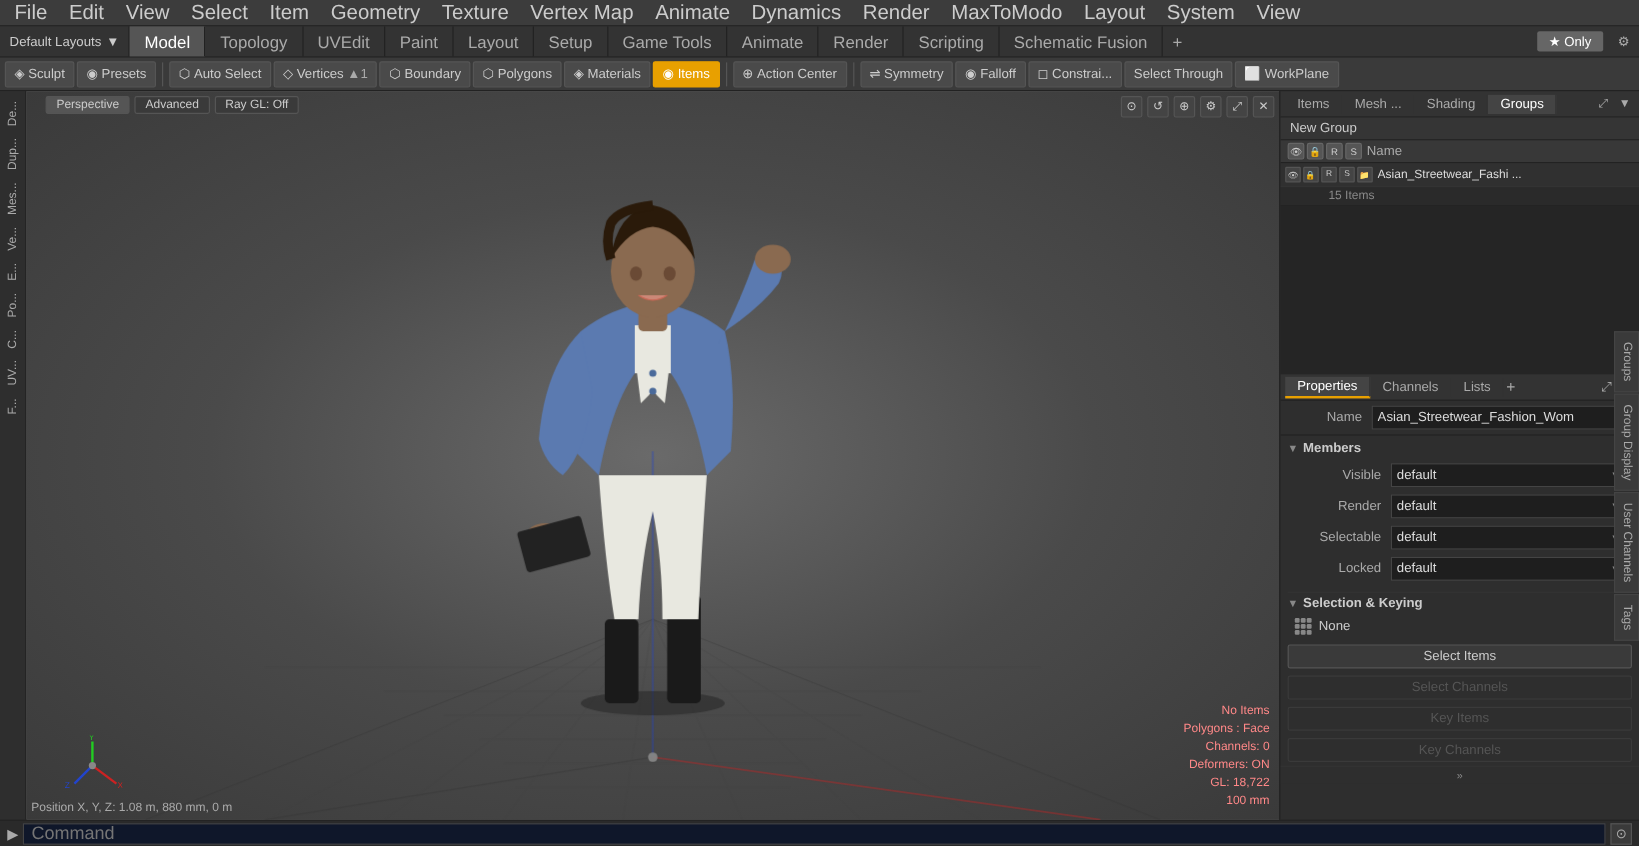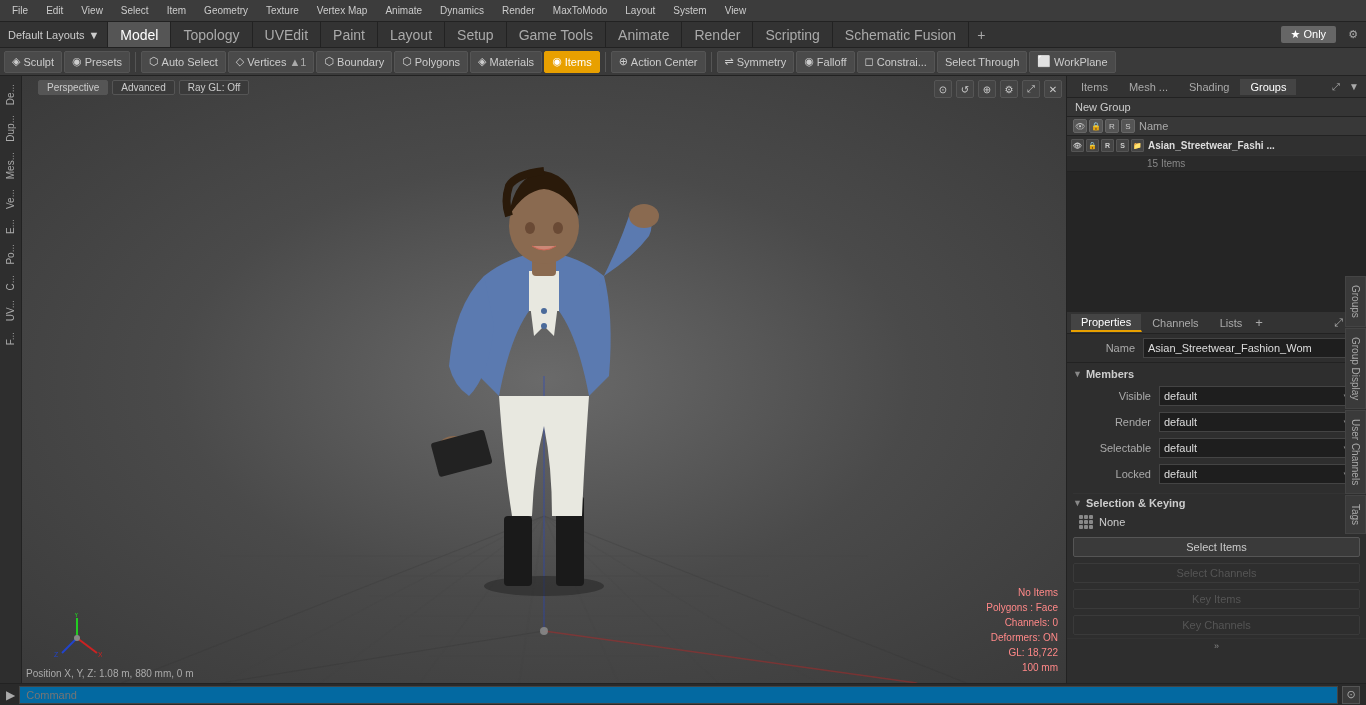--- a/index.html
+++ b/index.html
@@ -1,20 +1,20 @@
 <!DOCTYPE html>
 <html><head>
   <meta charset="utf-8">
   <style>
     * { margin: 0; padding: 0; box-sizing: border-box; }
     body { width: 1366px; height: 705px; overflow: hidden; background: #2a2a2a; font-family: 'Segoe UI', Arial, sans-serif; font-size: 11px; color: #ccc; user-select: none; }
 
     
     #menu-bar { display: flex; align-items: center; height: 22px; background: #3c3c3c; border-bottom: 1px solid #222; padding: 0 4px; gap: 2px; }
-    .menu-item { padding: 2px 8px; cursor: pointer; color: #ccc; font-size: 10px; }
+    .menu-item { padding: 2px 8px; cursor: pointer; color: #ccc; font-size: 17px; }
 
     
     #layout-bar { display: flex; align-items: center; height: 26px; background: #333; border-bottom: 1px solid #222; }
     #layout-selector { display: flex; align-items: center; padding: 0 8px; gap: 4px; color: #ccc; font-size: 11px; cursor: pointer; border-right: 1px solid #222; height: 100%; }
     #layout-tabs { display: flex; align-items: center; flex: 1; height: 100%; }
     .layout-tab { padding: 0 12px; height: 100%; display: flex; align-items: center; font-size: 14px; color: #aaa; cursor: pointer; border-right: 1px solid #222; }
     .layout-tab.active { background: #555; color: #fff; }
     #add-tab-btn { padding: 0 8px; height: 100%; display: flex; align-items: center; color: #aaa; cursor: pointer; font-size: 14px; }
     #only-badge { margin-left: auto; display: flex; align-items: center; padding: 2px 10px; background: #666; color: #fff; font-size: 11px; margin-right: 4px; border-radius: 2px; }
     #settings-btn { padding: 0 8px; color: #aaa; cursor: pointer; }
@@ -63,21 +63,21 @@
     #new-group-row { display: flex; padding: 3px 6px; background: #353535; border-bottom: 1px solid #222; font-size: 11px; color: #ccc; }
     #new-group-btn { margin-left: 2px; cursor: pointer; }
 
     
     #name-header { display: flex; align-items: center; padding: 2px 6px; background: #383838; border-bottom: 1px solid #222; font-size: 11px; color: #aaa; }
     #name-header-icons { display: flex; gap: 2px; margin-right: 4px; }
     .nh-icon { width: 14px; height: 14px; background: #555; border: 1px solid #666; border-radius: 2px; display: inline-flex; align-items: center; justify-content: center; font-size: 8px; color: #ccc; cursor: pointer; }
 
     
     #group-list { background: #2a2a2a; border-bottom: 1px solid #222; }
-    .group-row { display: flex; align-items: center; padding: 2px 4px; height: 20px; border-bottom: 1px solid #333; background: #303030; font-weight: bold; }
+    .group-row { display: flex; align-items: center; padding: 2px 4px; height: 20px; border-bottom: 1px solid #333; background: #303030; }
     .group-icons { display: flex; gap: 2px; margin-right: 4px; }
     .gi { width: 13px; height: 13px; background: #444; border: 1px solid #555; border-radius: 1px; display: inline-flex; align-items: center; justify-content: center; font-size: 7px; color: #ccc; cursor: pointer; }
     .group-name { font-size: 10px; color: #ddd; overflow: hidden; text-overflow: ellipsis; white-space: nowrap; }
     #group-list-area { height: 140px; background: #252525; }
 
     
     #prop-tabs { display: flex; align-items: center; background: #333; border-bottom: 1px solid #222; height: 22px; padding: 0 4px; justify-content: center; }
     .prop-tab { padding: 2px 10px; font-size: 11px; color: #aaa; cursor: pointer; border-right: 1px solid #333; }
     .prop-tab.active { color: #fff; background: #444; border-bottom: 2px solid #e8a000; }
     #prop-tab-add { margin-left: 2px; color: #aaa; cursor: pointer; font-size: 13px; }
@@ -110,21 +110,21 @@
     .action-btn { display: block; margin: 3px 6px; padding: 3px 8px; background: #3a3a3a; border: 1px solid #555; color: #ccc; font-size: 11px; cursor: pointer; width: calc(100% - 12px); text-align: center; border-radius: 2px; }
     .action-btn.disabled { color: #555; cursor: default; background: #2e2e2e; border-color: #3a3a3a; }
 
     
     #right-vtabs { position: absolute; right: 0; top: 200px; display: flex; flex-direction: column; gap: 0; z-index: 20; }
     .right-vtab { writing-mode: vertical-rl; text-orientation: mixed; padding: 8px 4px; background: #3a3a3a; border: 1px solid #444; color: #aaa; font-size: 10px; cursor: pointer; margin-bottom: 1px; }
 
     
     #bottom-bar { height: 22px; background: #2a2a2a; border-top: 1px solid #222; display: flex; align-items: center; padding: 0 6px; gap: 4px; }
     #cmd-arrow { color: #aaa; cursor: pointer; font-size: 12px; }
-    #cmd-input { flex: 1; background: #0369a1; border: 1px solid #444; color: #ddd; font-size: 11px; padding: 2px 6px; height: 18px; }
+    #cmd-input { flex: 1; background: #0f172a; border: 1px solid #444; color: #ddd; font-size: 15px; padding: 2px 6px; height: 18px; }
     #cmd-search { width: 18px; height: 18px; background: #3a3a3a; border: 1px solid #555; display: flex; align-items: center; justify-content: center; cursor: pointer; color: #aaa; font-size: 11px; }
 
     
     #panel-expand { padding: 2px; text-align: center; cursor: pointer; color: #888; font-size: 9px; border-top: 1px solid #333; background: #2e2e2e; }
 
     
     .grid-svg { position: absolute; bottom: 0; left: 0; width: 100%; height: 100%; pointer-events: none; }
   </style>
 </head>
 <body>
@@ -392,21 +392,21 @@
       <div class="group-row">
         <div class="group-icons">
           <span class="gi">👁</span>
           <span class="gi">🔒</span>
           <span class="gi">R</span>
           <span class="gi">S</span>
           <span class="gi">📁</span>
         </div>
         <span class="group-name">Asian_Streetwear_Fashi ...</span>
       </div>
-      <div style="padding: 2px 40px; font-size:10px; color:#888;margin-left:40px;">15 Items</div>
+      <div style="padding: 2px 40px; font-size:10px; color:#888;">15 Items</div>
     </div>
     <div id="group-list-area"></div>
 
     <div id="prop-tabs">
       <div class="prop-tab active">Properties</div>
       <div class="prop-tab">Channels</div>
       <div class="prop-tab">Lists</div>
       <div id="prop-tab-add">+</div>
       <div id="prop-tab-icons">
         <span class="pt-icon">⤢</span>

